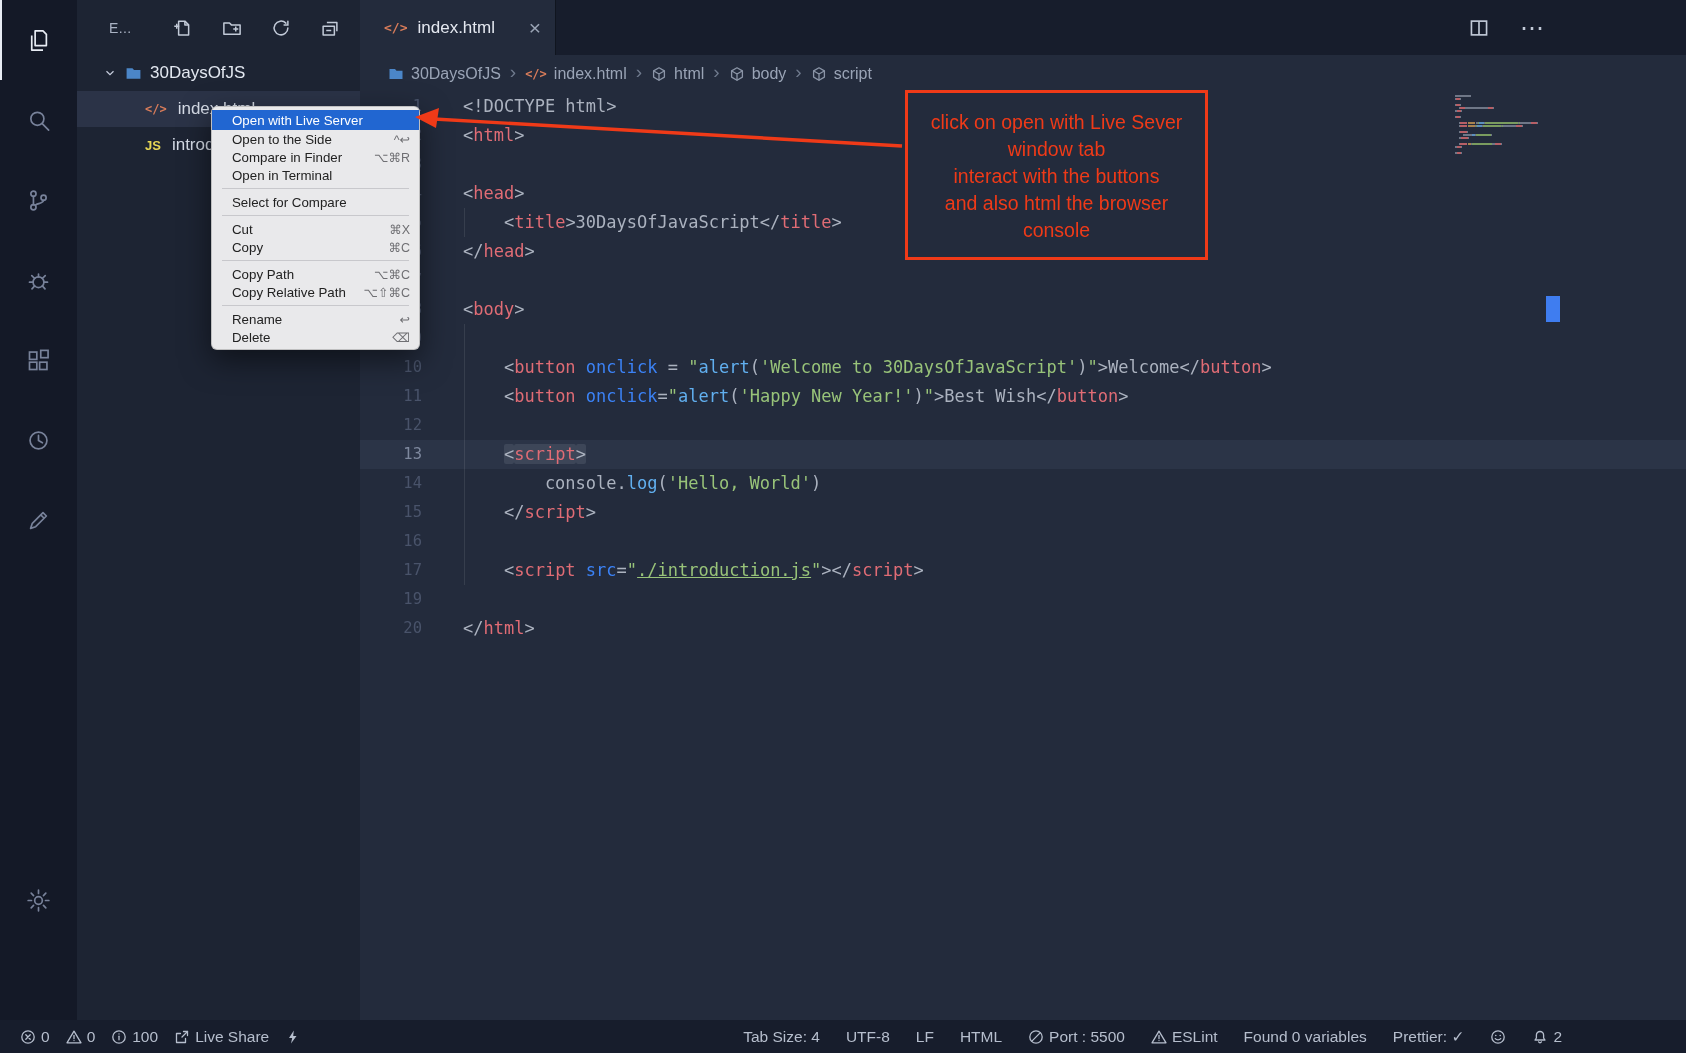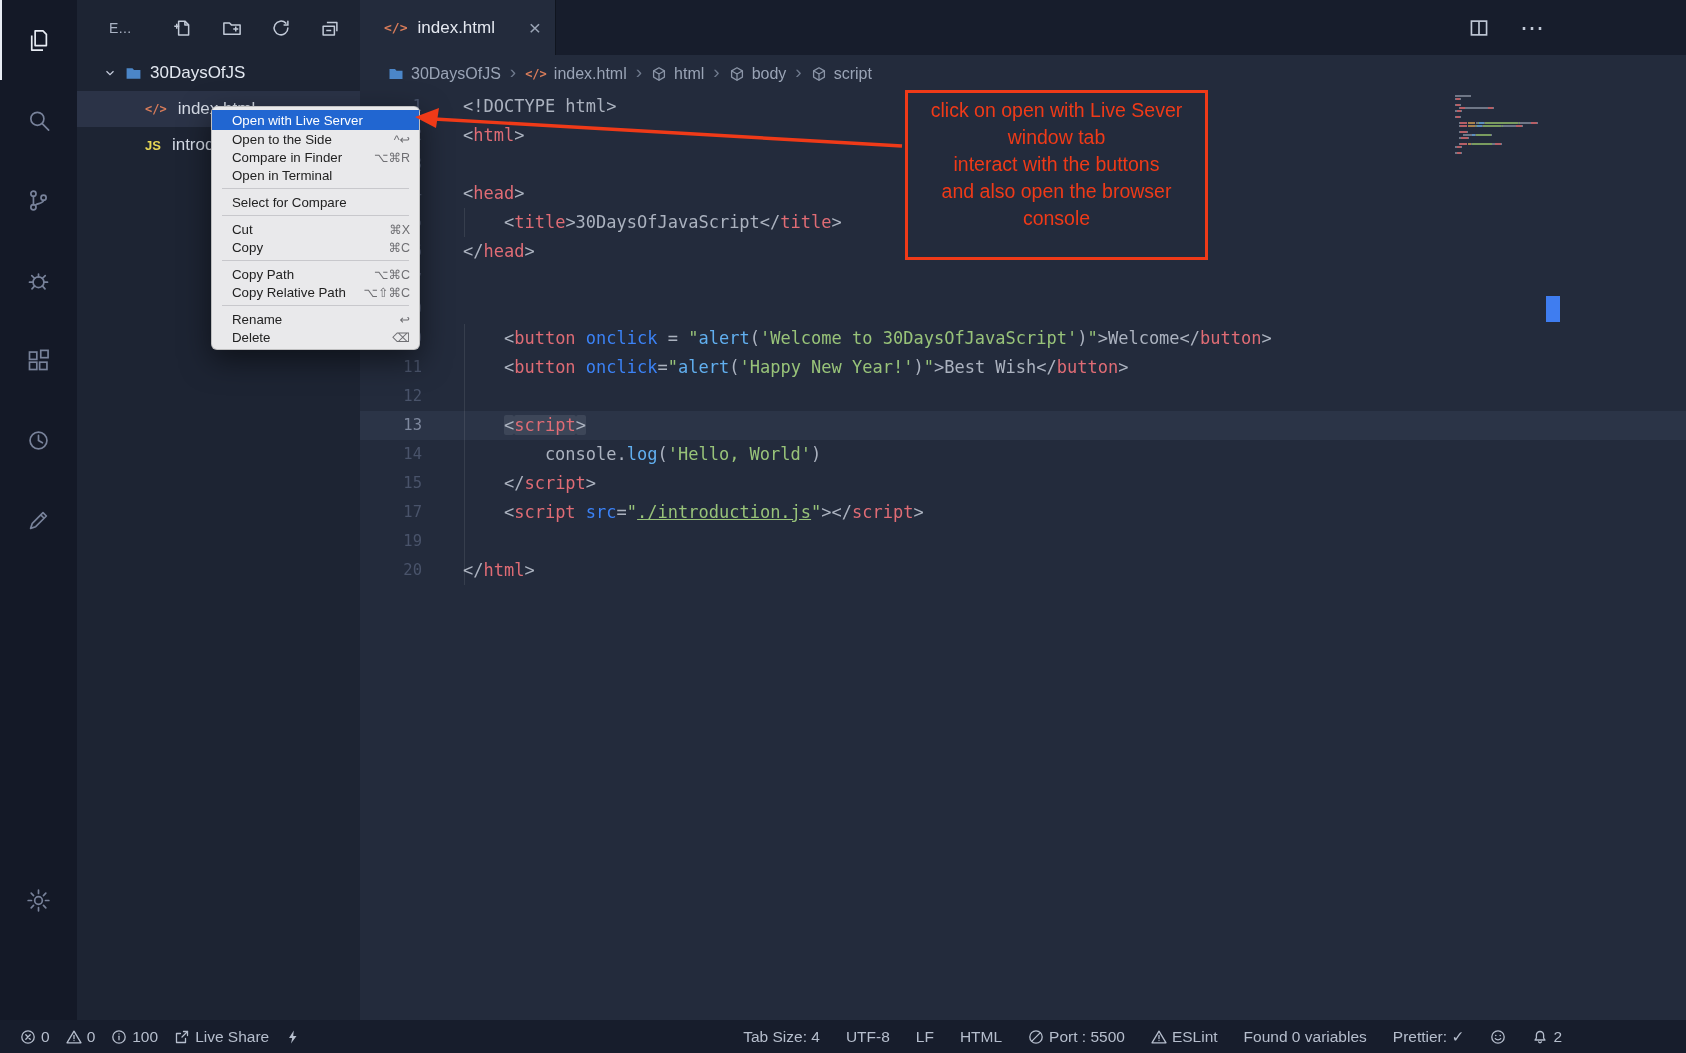--- a/index.html
+++ b/index.html
@@ -71,21 +71,21 @@
 
   
   .context-menu { position:absolute; left:211px; top:106px; width:209px; background:#e9e9eb; border-radius:6px; border:1px solid rgba(0,0,0,.18); box-shadow:0 10px 30px rgba(0,0,0,.5); padding:3px 0; z-index:30; }
   .menu-item { height:18px; display:flex; align-items:center; padding:0 9px 0 20px; font-size:13.3px; color:#222; cursor:pointer; }
   .menu-item .mi-key { margin-left:auto; color:#6f6f73; font-size:12.5px; }
   .menu-item.selected { background:#2166d1; color:#fff; height:20px; }
   .menu-item.selected .mi-key { color:#fff; }
   .menu-sep { height:1px; background:#c8c8cc; margin:4px 10px; }
 
   
-  .annotation { position:absolute; left:905px; top:90px; width:303px; height:170px; border:3px solid #ef3a18; color:#ef3a18; font-size:19.5px; font-weight:500; text-align:center; line-height:27px; padding-top:4px; z-index:40; }
+  .annotation { position:absolute; left:905px; top:90px; width:303px; height:170px; border:3px solid #ef3a18; color:#ef3a18; font-size:19.5px; font-weight:500; text-align:center; line-height:27px; padding-top:16px; z-index:40; }
   .arrow { position:absolute; left:0; top:0; z-index:45; pointer-events:none; }
 
   
   .statusbar { position:absolute; left:0; bottom:0; width:1686px; height:33px; background:#171d2c; display:flex; align-items:center; color:#b6becd; font-size:15.5px; padding:0 124px 0 20px; z-index:10; }
   .sb-left { display:flex; align-items:center; gap:16px; }
   .sb-right { margin-left:auto; display:flex; align-items:center; gap:26px; }
   .sb-item { display:flex; align-items:center; gap:5px; cursor:pointer; white-space:nowrap; }
   .sb-item svg { width:16px; height:16px; }
 </style>
 </head>
@@ -269,20 +269,24 @@
         </div>
         <div class="cl">
           <span class="gut">6</span>
           <span class="ct"><span class="pln">&lt;/</span><span class="tag">head</span><span class="pln">&gt;</span></span>
         </div>
         <div class="cl">
           <span class="gut">7</span>
           <span class="ct"></span>
         </div>
         <div class="cl">
+          <span class="gut">8</span>
+          <span class="ct"><span class="pln">&lt;</span><span class="tag">body</span><span class="pln">&gt;</span></span>
+        </div>
+        <div class="cl">
           <span class="gut">9</span>
           <span class="ct"></span>
         </div>
         <div class="cl">
           <span class="gut">10</span>
           <span class="ct"><span class="pln">    &lt;</span><span class="tag">button</span><span class="pln"> </span><span class="attr">onclick</span><span class="pln"> = </span><span class="str">"</span><span class="fn">alert</span><span class="pln">(</span><span class="str">'Welcome to 30DaysOfJavaScript'</span><span class="pln">)</span><span class="str">"</span><span class="pln">&gt;Welcome</span><span class="pln">&lt;/</span><span class="tag">button</span><span class="pln">&gt;</span></span>
         </div>
         <div class="cl">
           <span class="gut">11</span>
           <span class="ct"><span class="pln">    &lt;</span><span class="tag">button</span><span class="pln"> </span><span class="attr">onclick</span><span class="pln">=</span><span class="str">"</span><span class="fn">alert</span><span class="pln">(</span><span class="str">'Happy New Year!'</span><span class="pln">)</span><span class="str">"</span><span class="pln">&gt;Best Wish</span><span class="pln">&lt;/</span><span class="tag">button</span><span class="pln">&gt;</span></span>
@@ -295,20 +299,24 @@
           <span class="gut">13</span>
           <span class="ct"><span class="pln">    </span><span class="pln hl">&lt;</span><span class="tag hl">script</span><span class="pln hl">&gt;</span></span>
         </div>
         <div class="cl">
           <span class="gut">14</span>
           <span class="ct"><span class="pln">        console.</span><span class="fn">log</span><span class="pln">(</span><span class="str">'Hello, World'</span><span class="pln">)</span></span>
         </div>
         <div class="cl">
           <span class="gut">15</span>
           <span class="ct"><span class="pln">    &lt;/</span><span class="tag">script</span><span class="pln">&gt;</span></span>
+        </div>
+        <div class="cl">
+          <span class="gut">16</span>
+          <span class="ct"></span>
         </div>
         <div class="cl">
           <span class="gut">17</span>
           <span class="ct"><span class="pln">    &lt;</span><span class="tag">script</span><span class="pln"> </span><span class="attr">src</span><span class="pln">=</span><span class="str">"</span><span class="link">./introduction.js</span><span class="str">"</span><span class="pln">&gt;</span><span class="pln">&lt;/</span><span class="tag">script</span><span class="pln">&gt;</span></span>
         </div>
         <div class="cl">
           <span class="gut">19</span>
           <span class="ct"></span>
         </div>
         <div class="cl">
@@ -394,21 +402,21 @@
       <span class="mi-label">Delete</span>
       <span class="mi-key">⌫</span>
     </div>
   </div>
 
 <div class="annotation">
   <div id="annotation-lines">
       <div>click on open with Live Sever</div>
       <div>window tab</div>
       <div>interact with the buttons</div>
-      <div>and also open the browser</div>
+      <div>and also html the browser</div>
       <div>console</div>
     </div>
 </div>
 <svg class="arrow" width="1686" height="1053">
   <line x1="902" y1="146" x2="434" y2="119" stroke="#ef3a18" stroke-width="3.4"></line>
   <polygon points="415,117 439,108 436,128" fill="#ef3a18"></polygon>
 </svg>
 
 <footer class="statusbar">
   <div class="sb-left" id="status-left">

